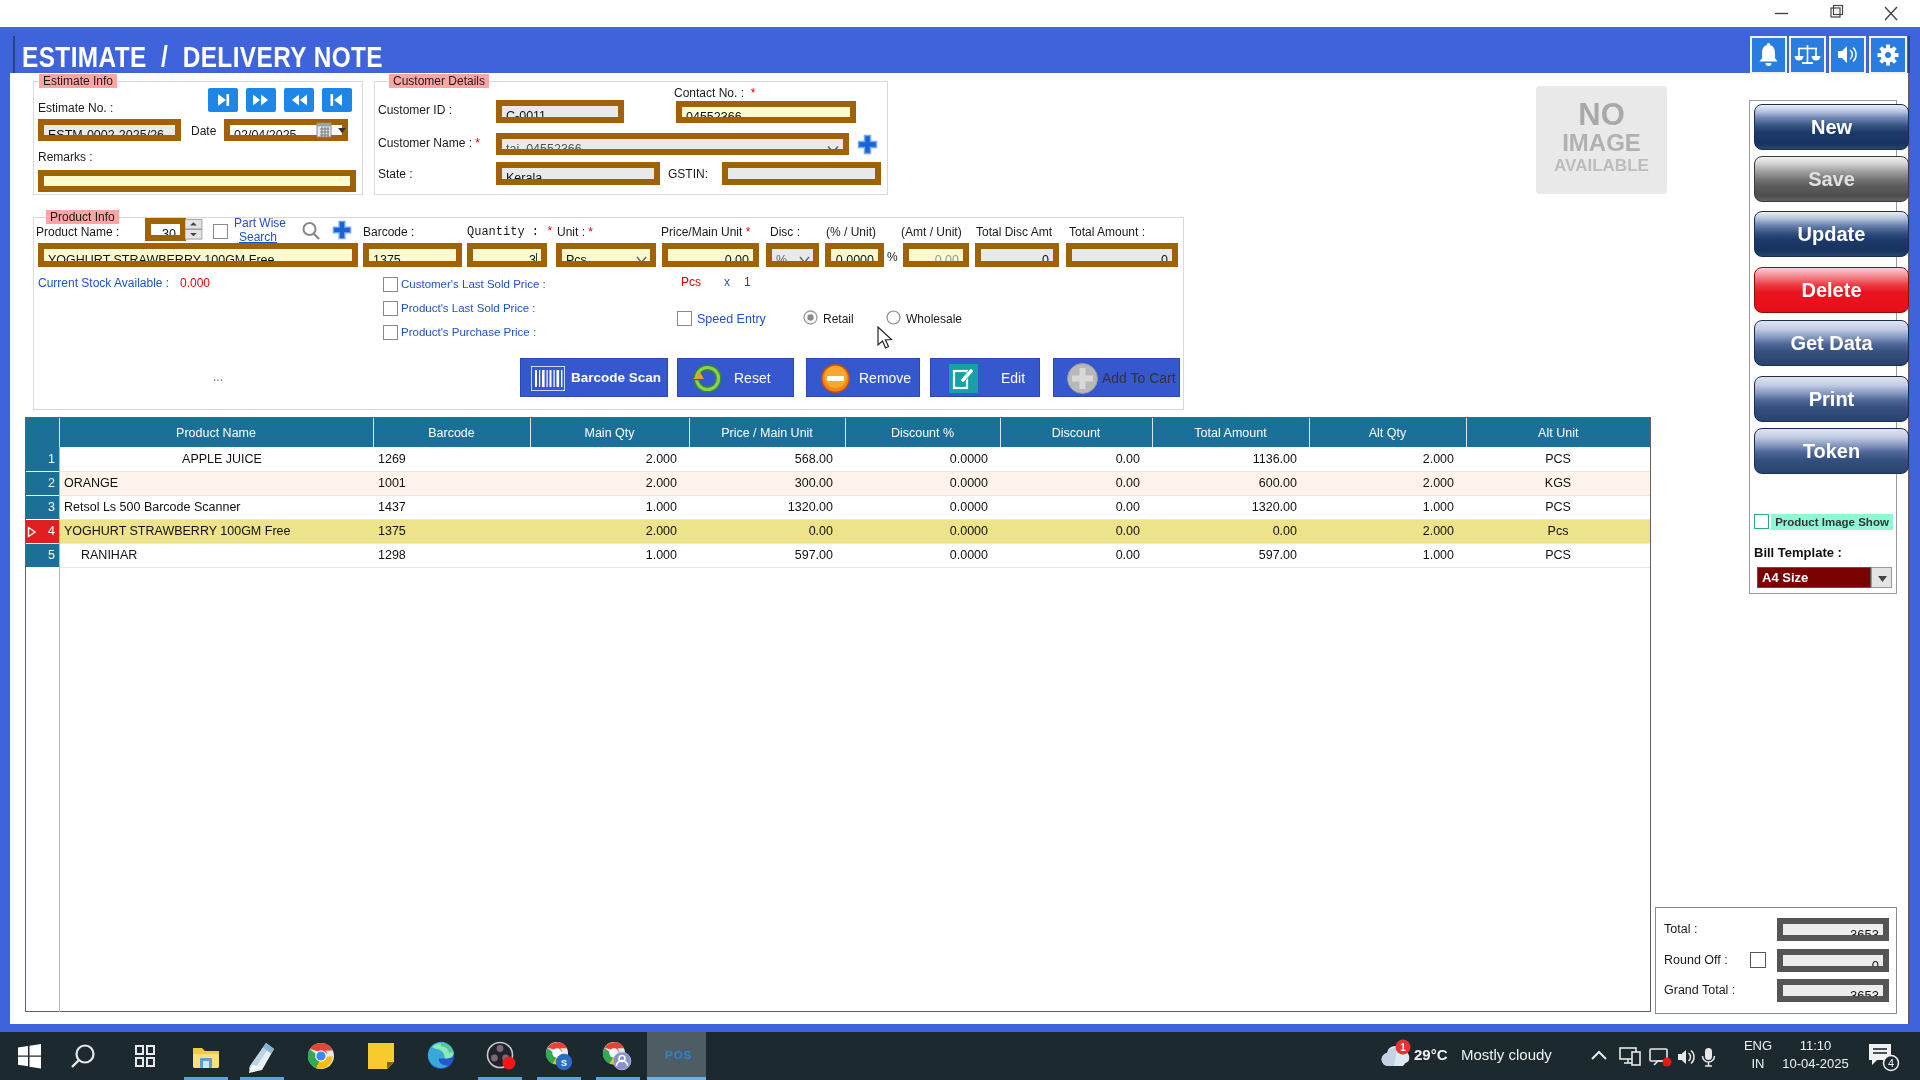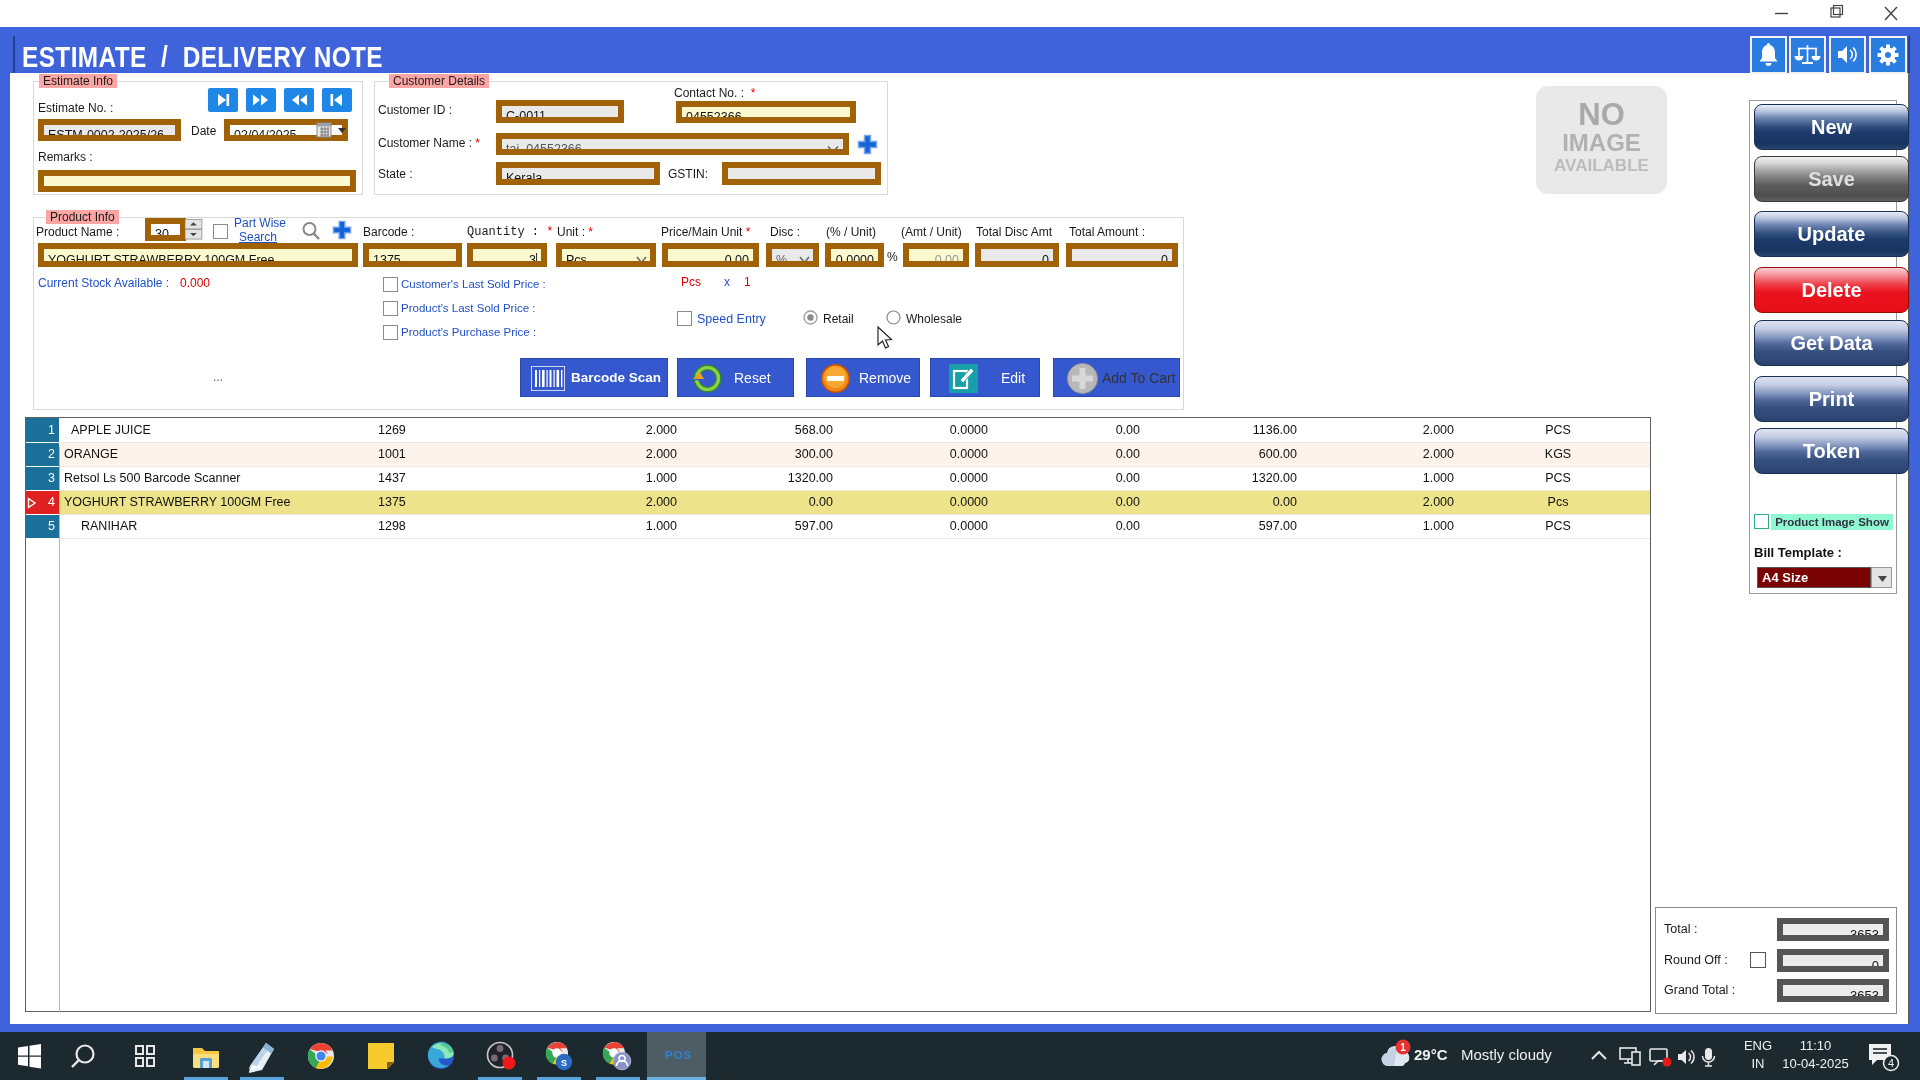--- a/index.html
+++ b/index.html
@@ -140,21 +140,21 @@
   <path d="M8.5 2.5 h6 v6 h6 v6 h-6 v6 h-6 v-6 h-6 v-6 h6 z" fill="#1565d8" stroke="#7aa6e8" stroke-width="1.5"></path>
 </svg>
 <div class="lbl" style="left:378px;top:167px;">State :</div>
 <div class="fld gry" style="left:496px;top:162px;width:164px;height:23px;line-height:21px;">Kerala</div>
 <div class="lbl" style="left:668px;top:167px;">GSTIN:</div>
 <div class="fld gry" style="left:722px;top:162px;width:159px;height:23px;"></div>
 <div class="grp" style="left:33px;top:217px;width:1151px;height:193px;">
   <span class="glg" style="left:12px;">Product Info</span>
 </div>
 <div class="lbl" style="left:36px;top:225px;">Product Name :</div>
-<div class="fld" style="left:145px;top:218px;width:41px;height:23px;line-height:21px;text-align:left;">30</div>
+<div class="fld" style="left:145px;top:218px;width:41px;height:23px;line-height:21px;text-align:right;">30</div>
 <svg class="abs" style="left:185px;top:218px;" width="18" height="23" viewBox="0 0 16 18">
   <rect x="0" y="0" width="15" height="8.5" fill="#e4e4e4" stroke="#999" stroke-width="0.8"></rect>
   <rect x="0" y="9" width="15" height="8.5" fill="#e4e4e4" stroke="#999" stroke-width="0.8"></rect>
   <path d="M4.5 5.5 L7.5 2.5 L10.5 5.5 z" fill="#444"></path>
   <path d="M4.5 12 L7.5 15 L10.5 12 z" fill="#444"></path>
 </svg>
 <div class="cb" style="left:213px;top:224px;"></div>
 <div class="lbl blue" style="left:234px;top:216px;">Part Wise</div>
 <div class="lbl blue" style="left:239px;top:230px;text-decoration:underline;">Search</div>
 <svg class="abs" style="left:300px;top:220px;" width="22" height="22" viewBox="0 0 22 22">
@@ -258,21 +258,21 @@
   <span class="abs" style="left:70px;top:11px;">Edit</span>
 </div>
 <div class="abtn" style="left:1053px;top:358px;width:127px;">
   <svg class="abs" style="left:12px;top:3px;" width="33" height="33" viewBox="0 0 33 33">
     <circle cx="16.5" cy="16.5" r="15" fill="#b8b8b8" stroke="#9a9a9a"></circle>
     <rect x="13.5" y="6" width="6" height="21" fill="#d8d8d8"></rect>
     <rect x="6" y="13.5" width="21" height="6" fill="#d8d8d8"></rect>
   </svg>
   <span class="abs" style="left:48px;top:11px;color:#333;">Add To Cart</span>
 </div>
-<div class="abs" style="left:1536px;top:86px;width:131px;height:108px;background:#e9e9e9;border-radius:12px;text-align:center;color:#b4b4b4;font-weight:bold;">
+<div class="abs" style="left:1536px;top:86px;width:131px;height:108px;background:#e9e9e9;border-radius:4px;text-align:center;color:#b4b4b4;font-weight:bold;">
   <div style="margin-top:14px;font-size:31px;line-height:30px;color:#a9a9a9;">NO</div>
   <div style="font-size:24px;line-height:26px;color:#b1b1b1;">IMAGE</div>
   <div style="font-size:17px;line-height:20px;color:#bcbcbc;">AVAILABLE</div>
 </div>
 <div class="abs" style="left:1749px;top:100px;width:148px;height:494px;border:1px solid #9a9a9a;background:#fff;"></div>
 <div class="gbtn" style="top:104px;">New</div>
 <div class="gbtn" style="top:156px;background:linear-gradient(180deg,#f2f2f2 0%,#d5d5d5 14%,#a2a2a2 32%,#787878 50%,#5c5c5c 65%,#4e4e4e 88%,#606060 100%);border-color:#3a3a3a;color:#e0e0e0;">Save</div>
 <div class="gbtn" style="top:211px;">Update</div>
 <div class="gbtn" style="top:267px;background:linear-gradient(180deg,#f8d0d4 0%,#f4939b 16%,#ee3d46 38%,#ea1420 55%,#e60e18 100%);border-color:#8a1200;">Delete</div>
 <div class="gbtn gbtn2" style="top:320px;">Get Data</div>
@@ -295,23 +295,35 @@
         <col style="width:157px">
         <col style="width:159px">
         <col style="width:156px">
         <col style="width:155px">
         <col style="width:152px">
         <col style="width:157px">
         <col style="width:157px">
         <col style="width:184px">
       </colgroup>
     <tbody>
+        <tr style="height:29px;background:#1b7099;color:#fff;">
+      <th style="border-right:1px solid #d8e8f0;"></th>
+      <th style="border-right:1px solid #d8e8f0;font-weight:normal;">Product Name</th>
+      <th style="border-right:1px solid #d8e8f0;font-weight:normal;">Barcode</th>
+      <th style="border-right:1px solid #d8e8f0;font-weight:normal;">Main Qty</th>
+      <th style="border-right:1px solid #d8e8f0;font-weight:normal;">Price / Main Unit</th>
+      <th style="border-right:1px solid #d8e8f0;font-weight:normal;">Discount %</th>
+      <th style="border-right:1px solid #d8e8f0;font-weight:normal;">Discount</th>
+      <th style="border-right:1px solid #d8e8f0;font-weight:normal;">Total Amount</th>
+      <th style="border-right:1px solid #d8e8f0;font-weight:normal;">Alt Qty</th>
+      <th style="font-weight:normal;">Alt Unit</th>
+    </tr>
     <tr style="height:24px;border-bottom:1px solid #e8e8e8;">
       <td class="rnum">1</td>
-          <td style="padding-left:12px;">APPLE JUICE</td>
+          <td style="padding-left:12px;text-align:center;">APPLE JUICE</td>
           <td style="padding-left:5px;">1269</td>
       <td class="rt" style="padding-right:12px;">2.000</td>
           <td class="rt" style="padding-right:12px;">568.00</td>
       <td class="rt" style="padding-right:12px;">0.0000</td>
           <td class="rt" style="padding-right:12px;">0.00</td>
       <td class="rt" style="padding-right:12px;">1136.00</td>
           <td class="rt" style="padding-right:12px;">2.000</td>
       <td style="text-align:center;">PCS</td>
     </tr>
     <tr style="height:24px;border-bottom:1px solid #e8e8e8;background:#fdf3ea;">

